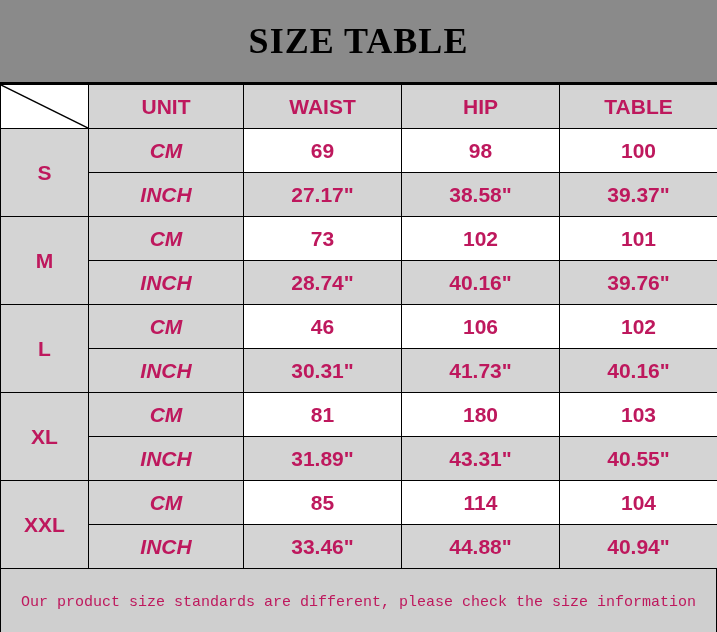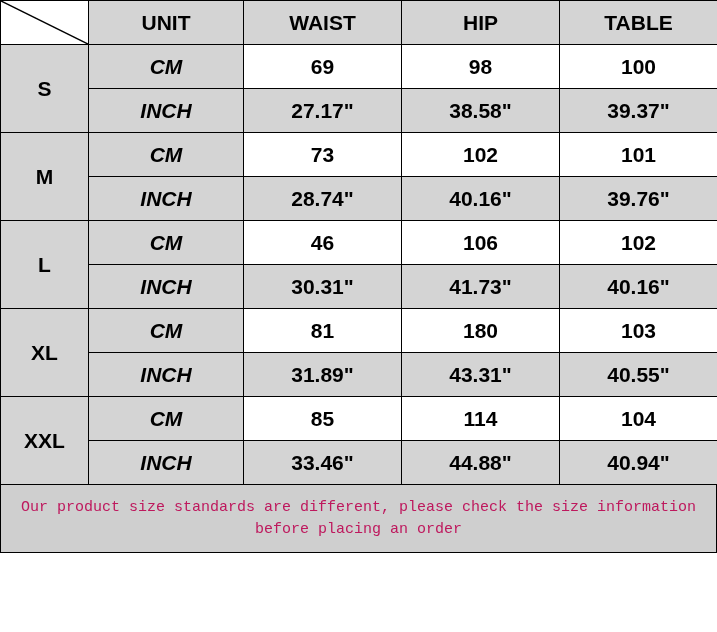--- a/index.html
+++ b/index.html
@@ -39,21 +39,21 @@
   table.size-table {
     border-collapse: collapse;
     width: 717px;
     table-layout: fixed;
   }
   table.size-table td {
     border: 1px solid #000000;
     text-align: center;
     vertical-align: middle;
     font-size: 21px;
-    color: #000000;
+    color: #be185d;
     font-family: "Liberation Sans", sans-serif;
     padding: 0;
     height: 43px;
   }
   col.c-size { width: 88px; }
   col.c-unit { width: 155px; }
   col.c-waist { width: 158px; }
   col.c-hip { width: 158px; }
   col.c-length { width: 158px; }
 
@@ -119,20 +119,23 @@
   }
   .footer-line.second {
     white-space: normal;
   }
 </style>
 </head>
 <body>
 
 <div class="sheet">
 
+  <div class="title-bar">
+    <div class="title-text">SIZE TABLE</div>
+  </div>
 
   <table class="size-table">
     <colgroup>
       <col class="c-size">
       <col class="c-unit">
       <col class="c-waist">
       <col class="c-hip">
       <col class="c-length">
     </colgroup>
     <tbody>
@@ -215,16 +218,15 @@
         <td class="unit-cell">INCH</td>
         <td class="val-cell-shade">33.46"</td>
         <td class="val-cell-shade">44.88"</td>
         <td class="val-cell-shade">40.94"</td>
       </tr>
     </tbody>
   </table>
 
   <div class="footer">
     <div class="footer-line">Our product size standards are different, please check the size information</div>
-    <div class="footer-line second">before placing an order</div>
   </div>
 
 </div>
 
 </body></html>

